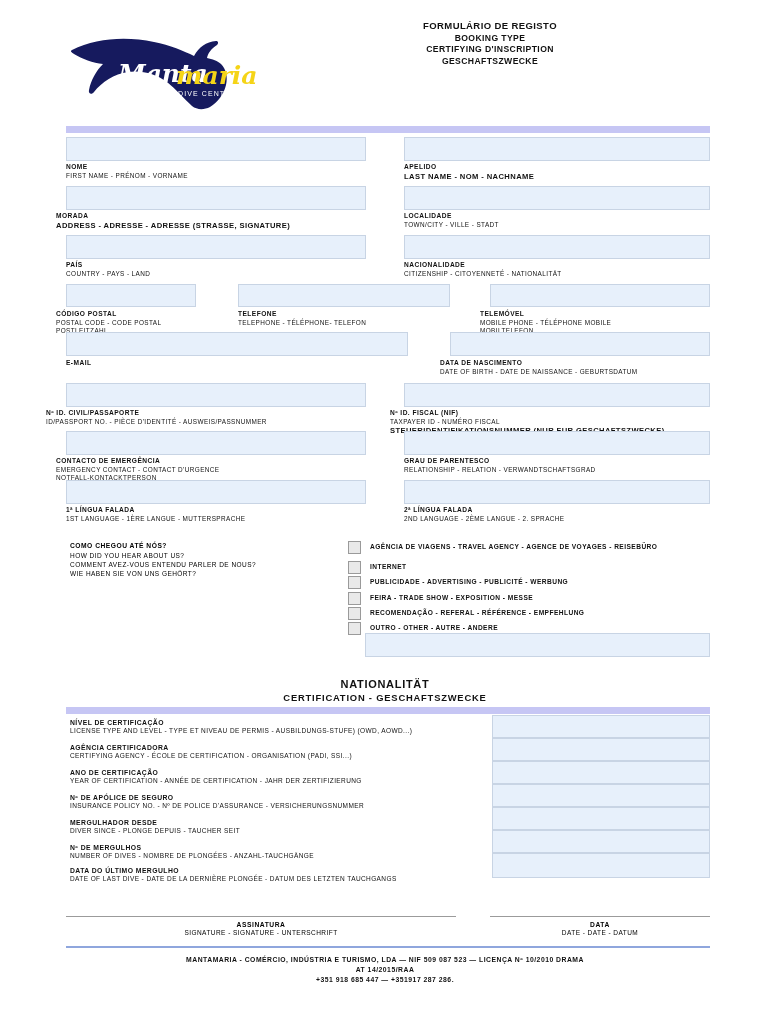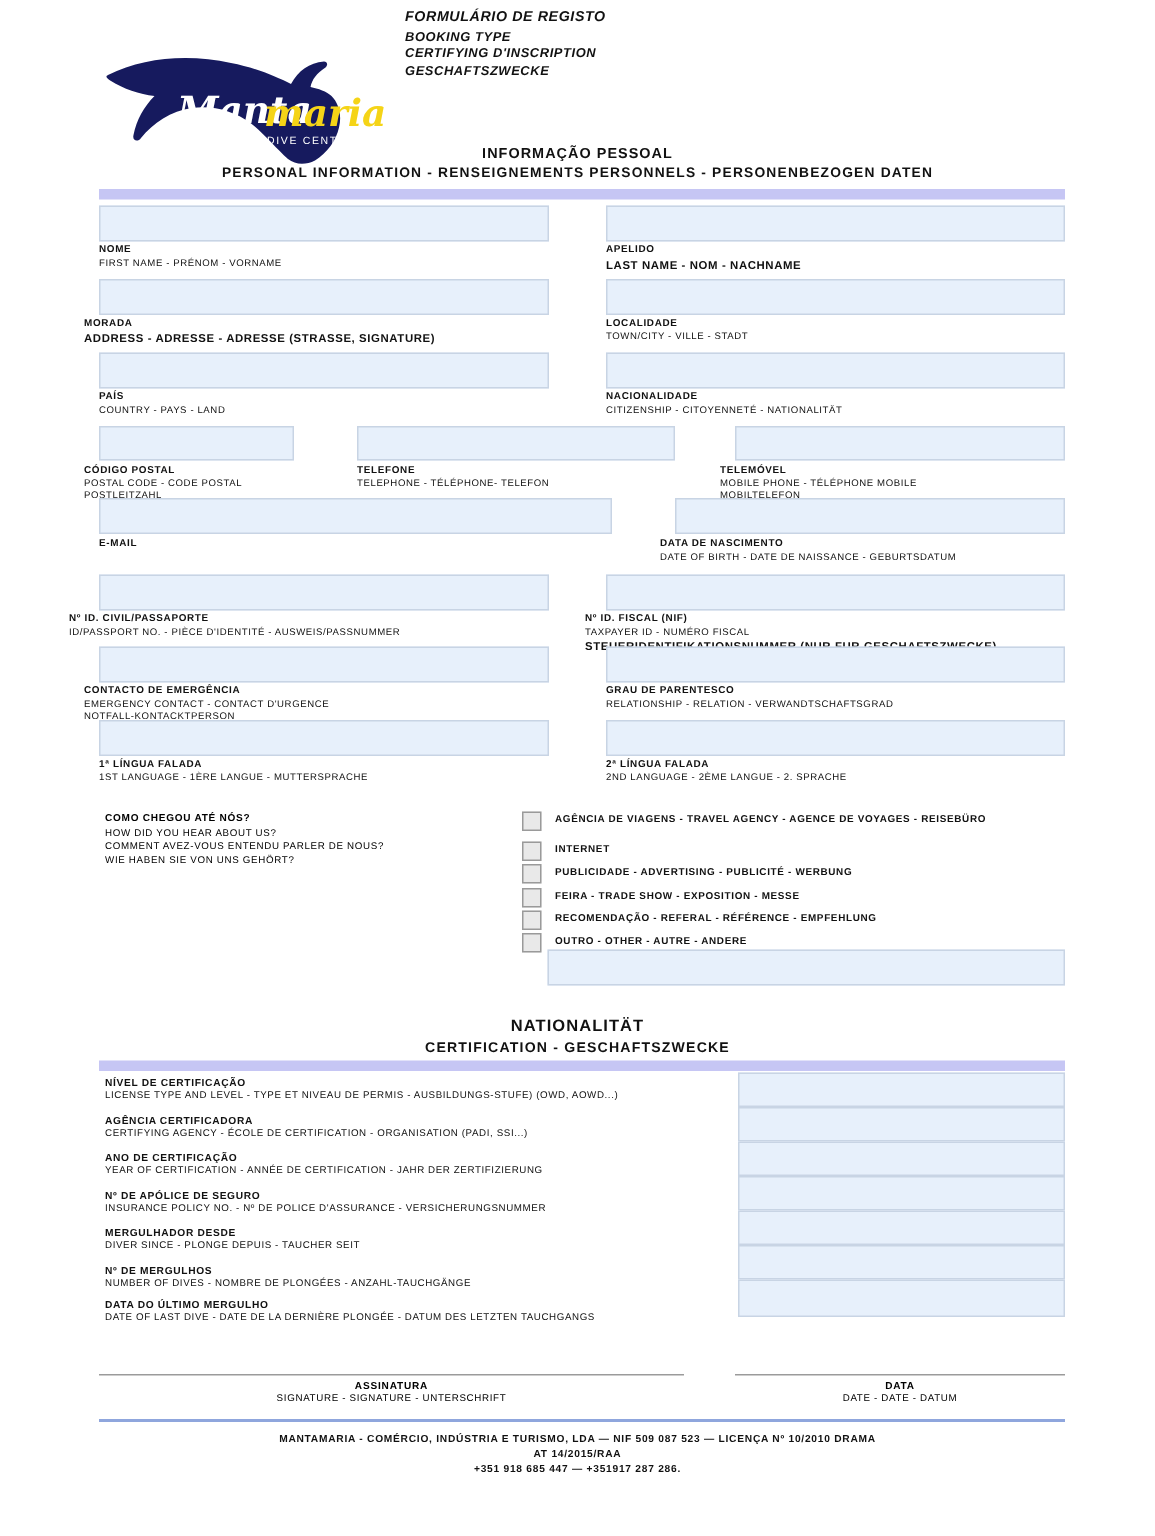--- a/index.html
+++ b/index.html
@@ -34,24 +34,24 @@
     left: 66px;
     top: 32px;
     width: 200px;
     height: 80px;
   }
   .logo-svg { display: block; }
 
   .header-titles {
     position: absolute;
     left: 270px;
-    top: 6px;
+    top: 20px;
     width: 440px;
+    text-align: center;
     line-height: 1.35;
-    font-style: italic;
   }
   .ht-1 {
     font-size: 9.5px;
     font-weight: bold;
     letter-spacing: 0.4px;
     color: #111;
   }
   .ht-2, .ht-3, .ht-4 {
     font-size: 8.6px;
     font-weight: bold;
@@ -249,24 +249,20 @@
     </div>
 
     <div class="header-titles">
       <div class="ht-1">FORMULÁRIO DE REGISTO</div>
       <div class="ht-2">BOOKING TYPE</div>
       <div class="ht-3">CERTIFYING D'INSCRIPTION</div>
       <div class="ht-4">GESCHAFTSZWECKE</div>
     </div>
   </div>
 
-  <div class="section-head" style="top:97px;">
-    <div class="sec-title-pt">INFORMAÇÃO PESSOAL</div>
-    <div class="sec-title-ml">PERSONAL INFORMATION - RENSEIGNEMENTS PERSONNELS - PERSONENBEZOGEN DATEN</div>
-  </div>
   <div class="rule-bar" style="top:126px;"></div>
 
   <div class="fbox" style="left:66px;  top:137px; width:300px; height:24px;"></div>
   <div class="flabel" style="left:66px; top:163px; width:300px;">
     <div class="lab-pt">NOME</div>
     <div class="lab-tr">FIRST NAME - PRÉNOM - VORNAME</div>
   </div>
 
   <div class="fbox" style="left:404px; top:137px; width:306px; height:24px;"></div>
   <div class="flabel" style="left:404px; top:163px; width:306px;">

